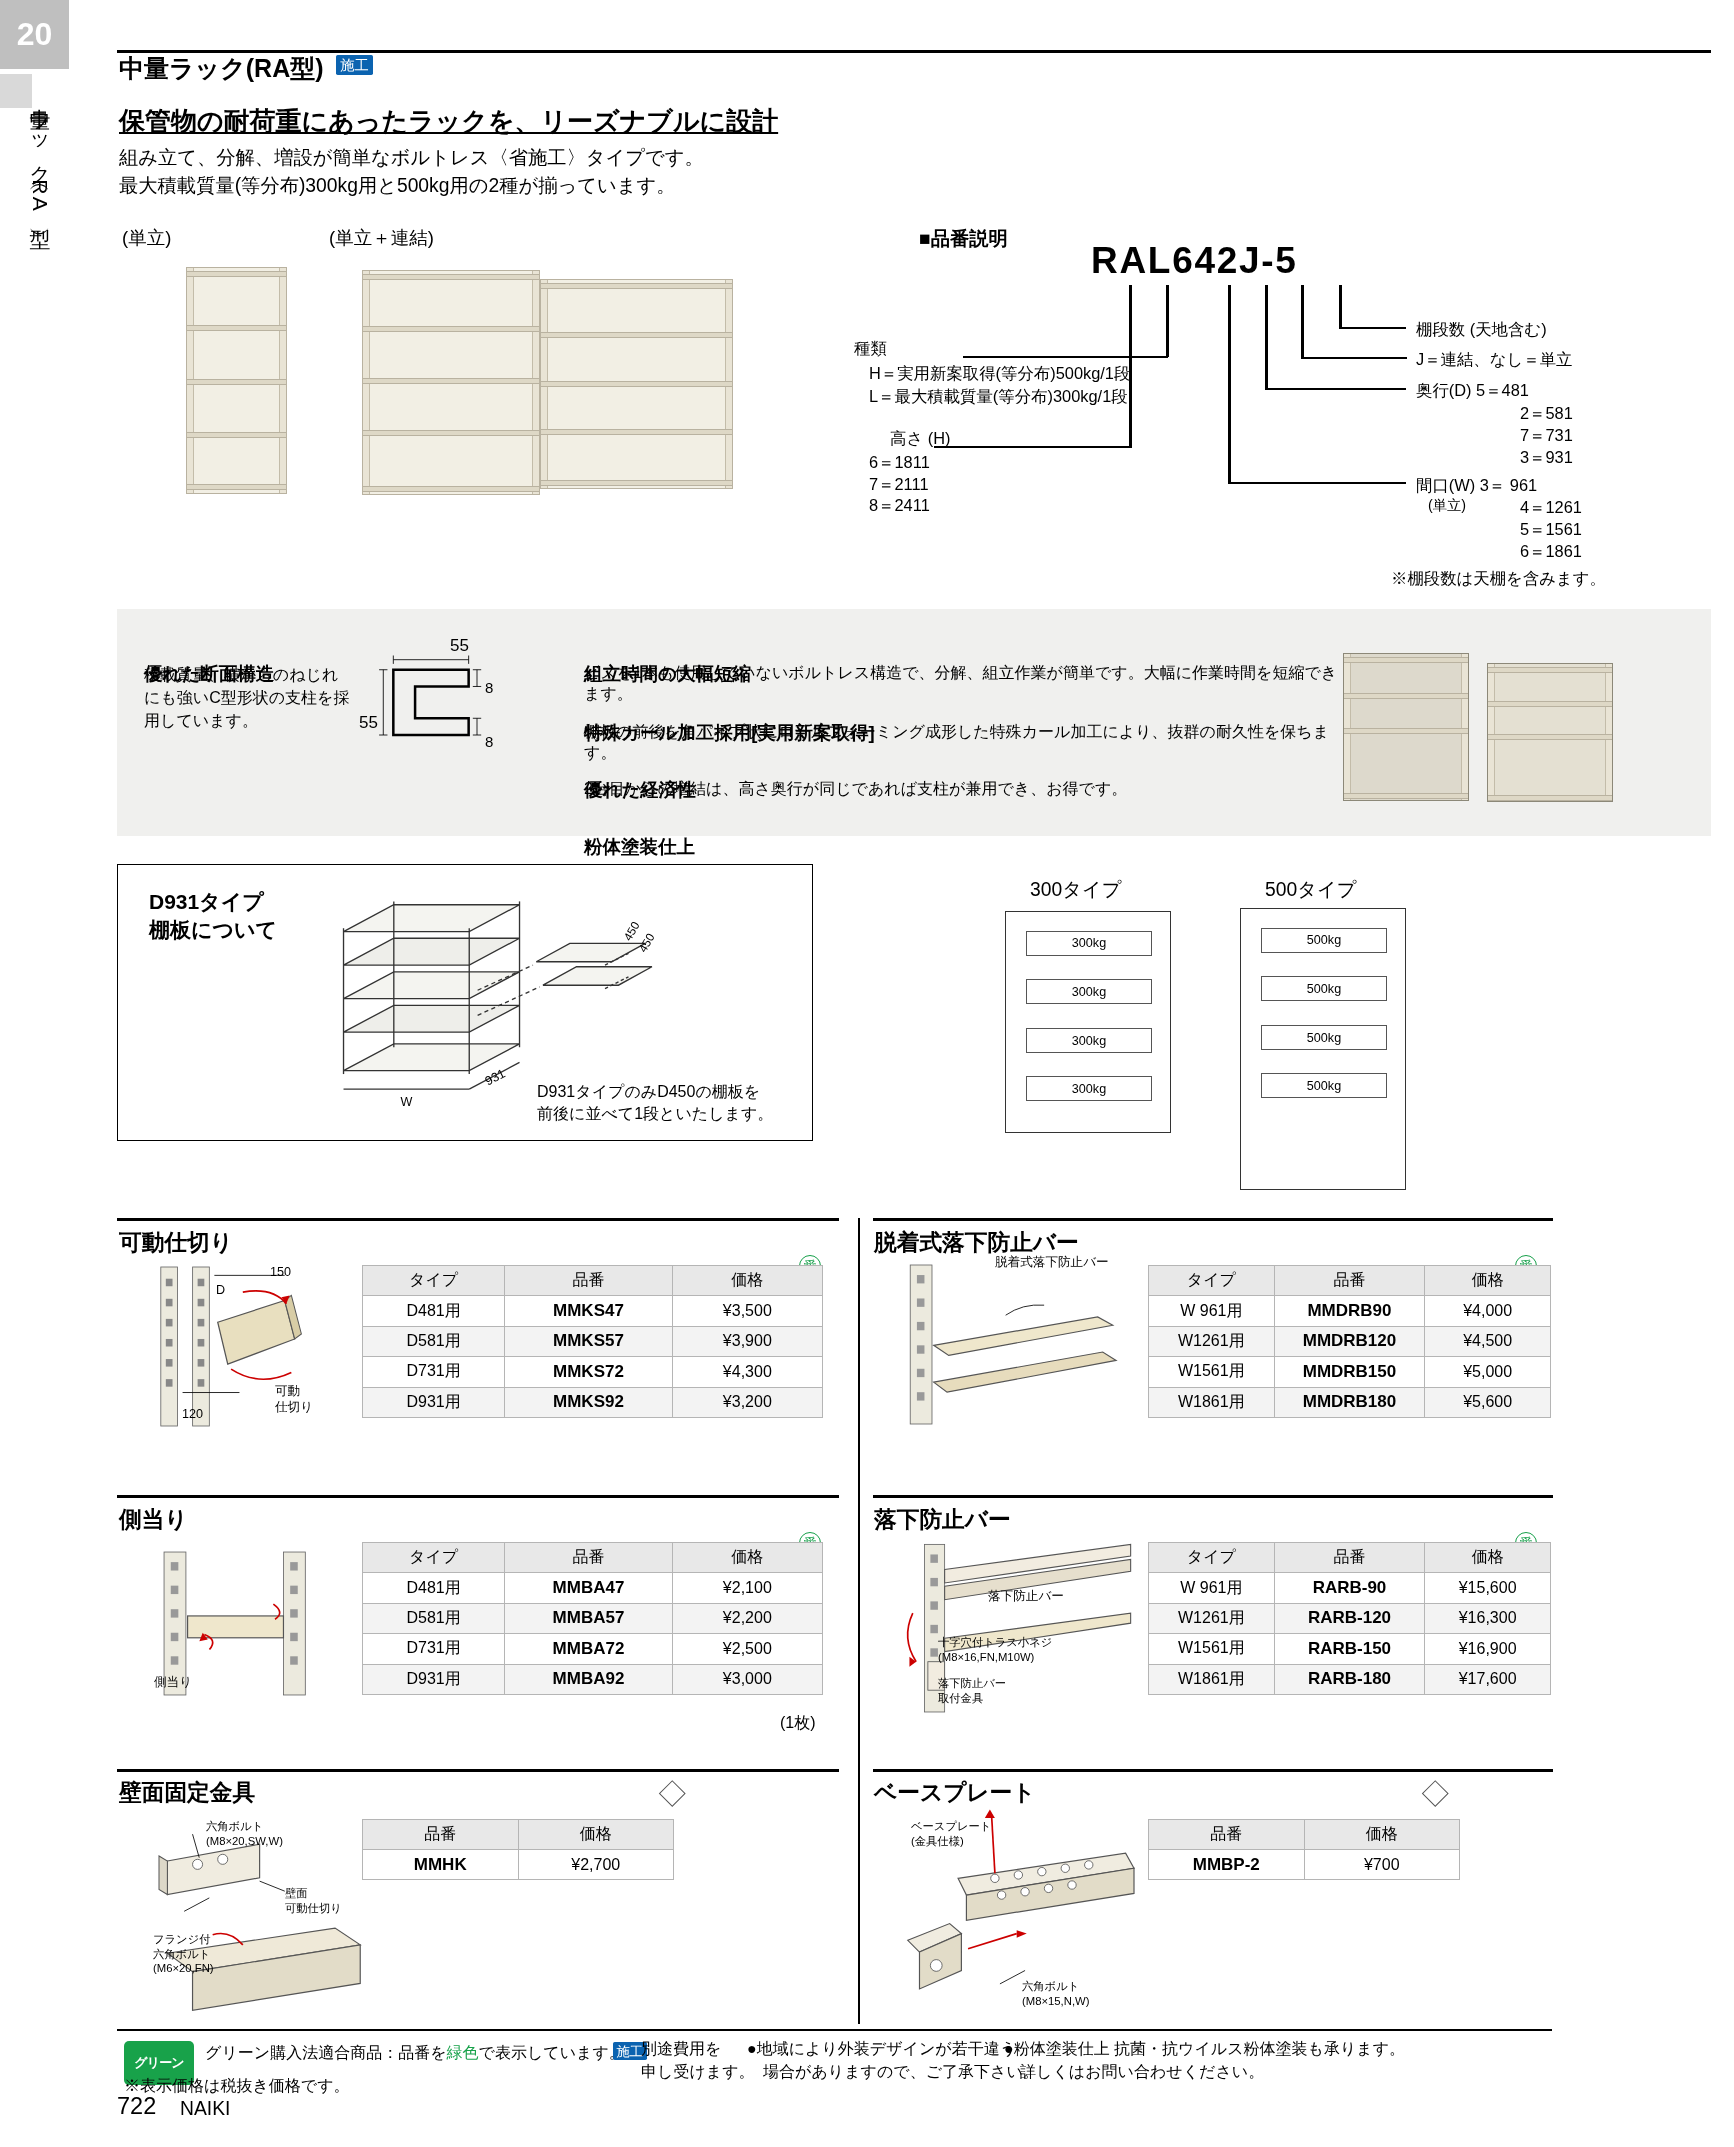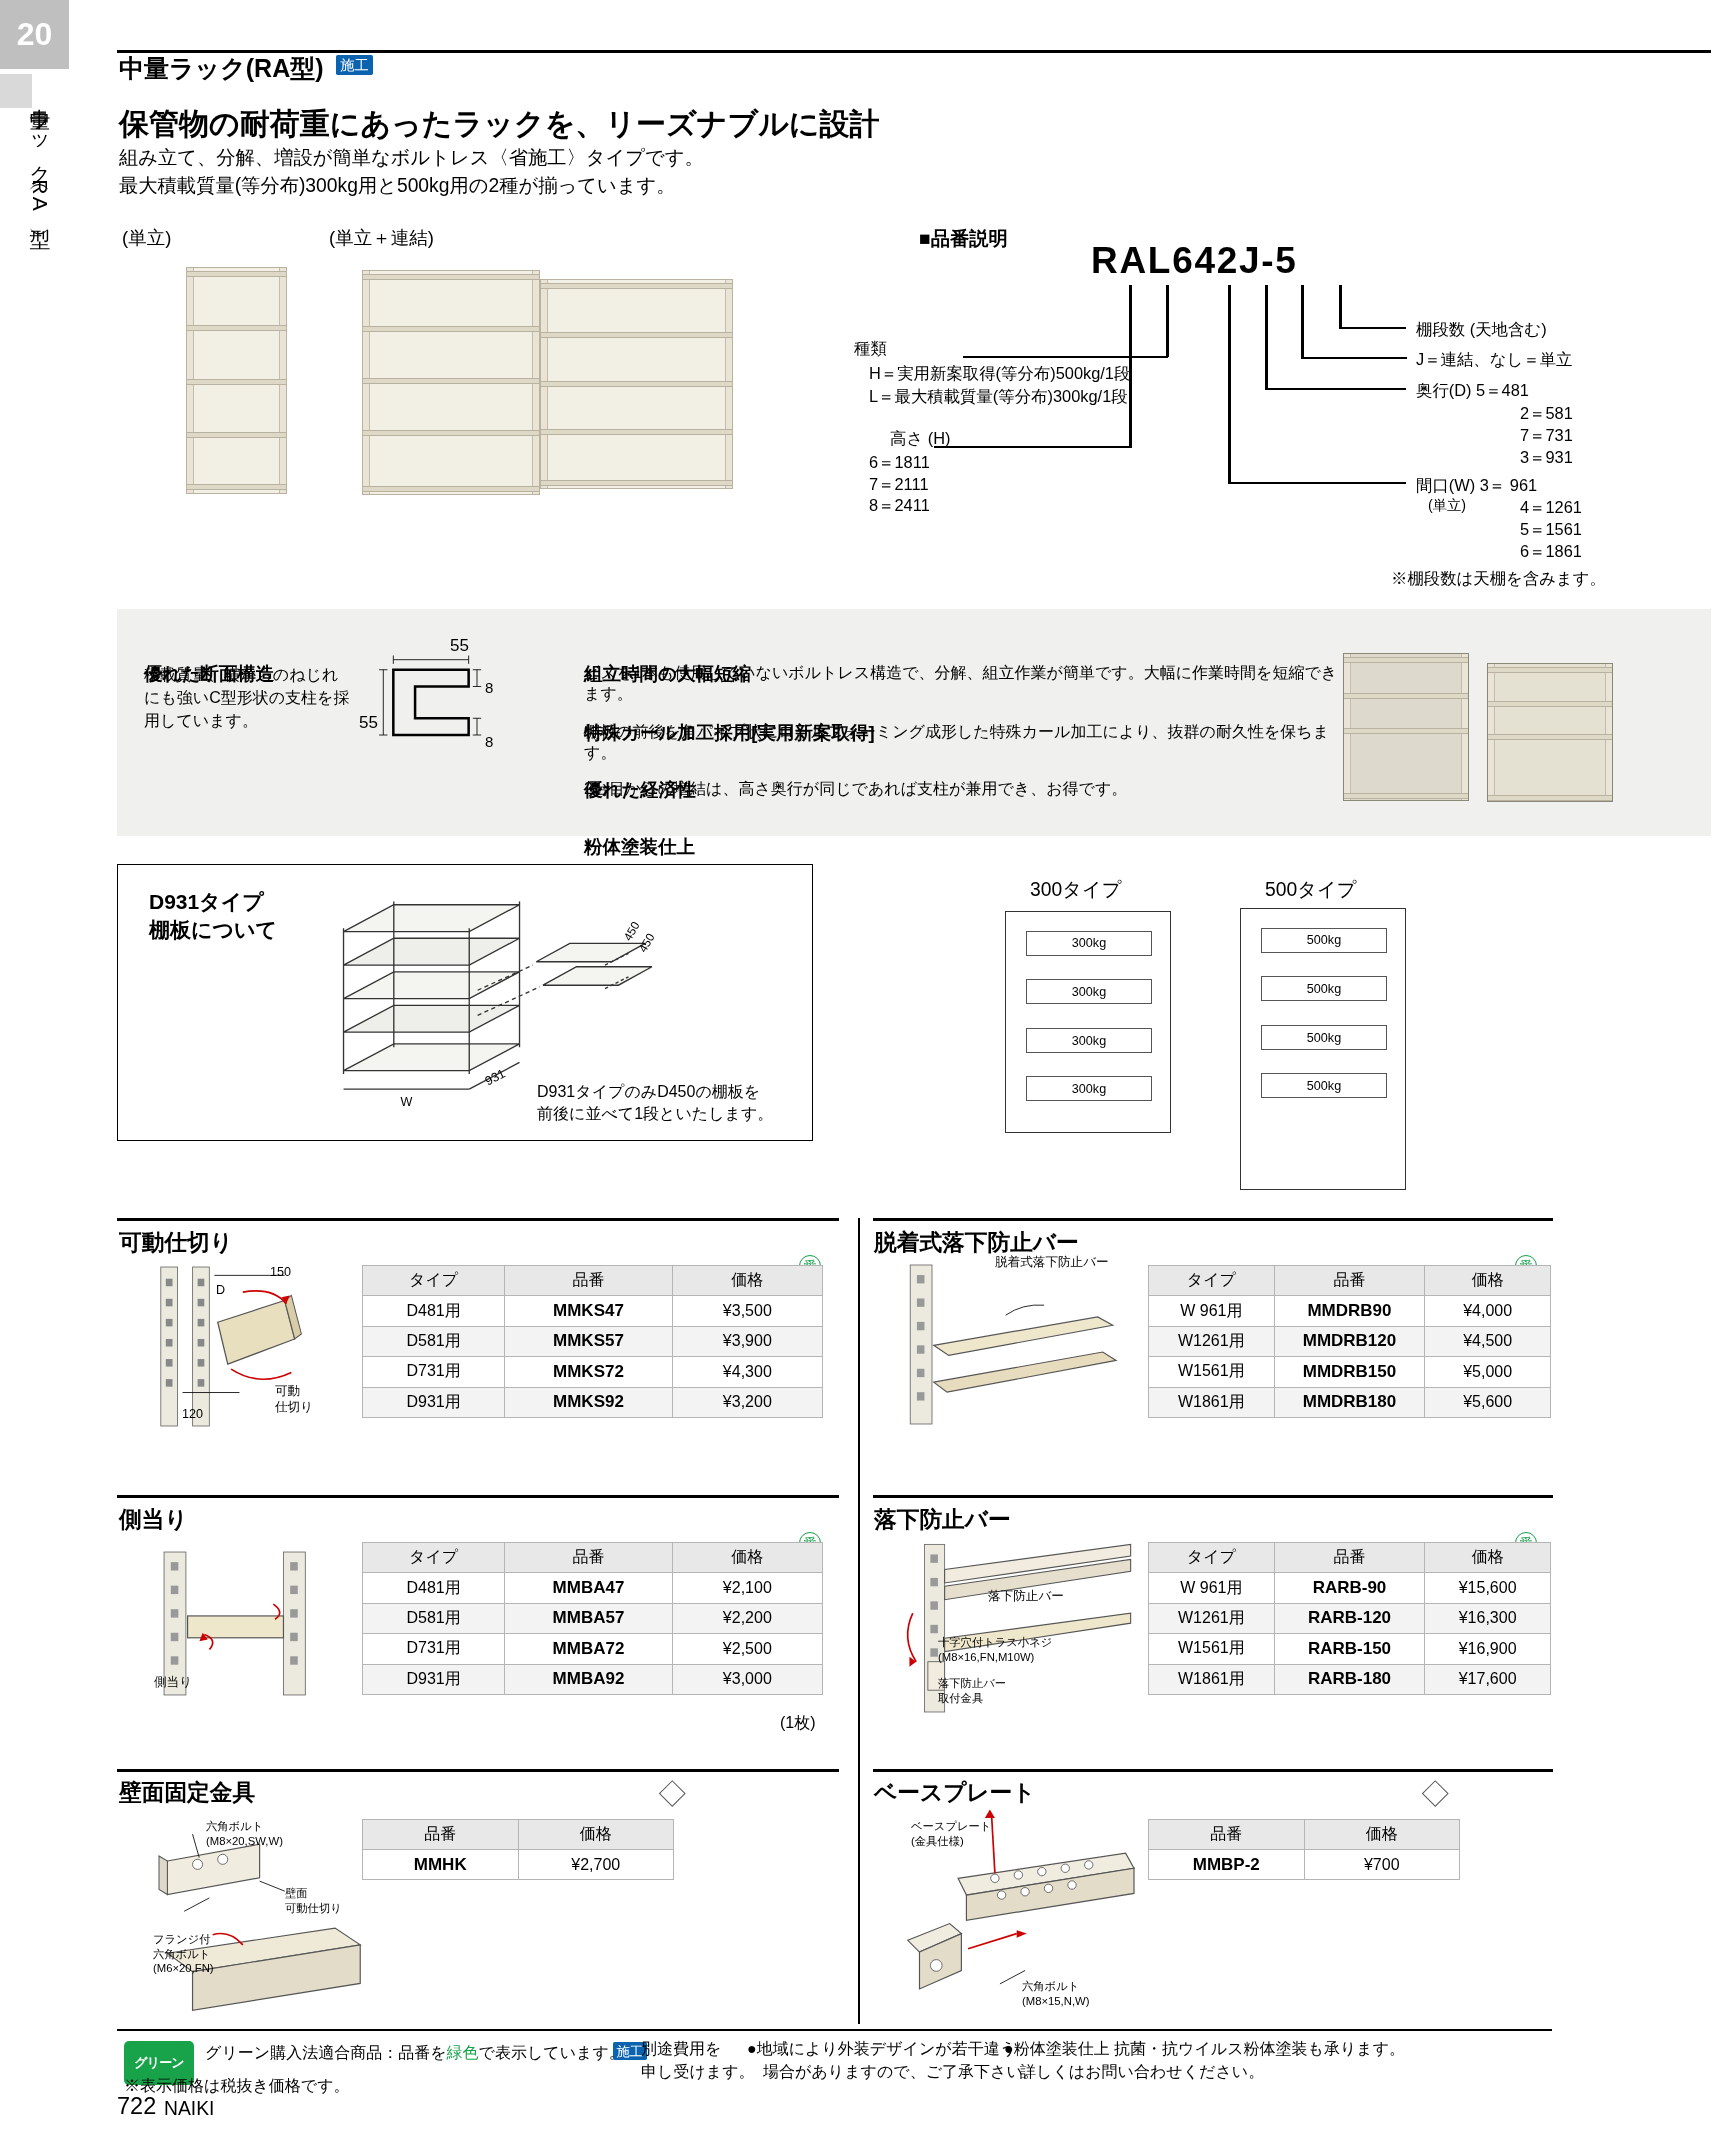--- a/index.html
+++ b/index.html
@@ -32,21 +32,21 @@
   .hdr-rule { position:absolute; left:117px; top:50px; width:1594px; height:2.5px; background:#000; }
   .hdr-title {
     position:absolute; left:119px; top:52px; font-size:25px; font-weight:bold;
   }
   .hdr-badge {
     position:absolute; left:336px; top:55px;
     background:#0b63b0; color:#fff; font-size:14.3px; padding:2.5px 4.2px 3.4px 4.2px; line-height:1;
     border-radius:1.7px;
   }
   .lead-title {
-    position:absolute; left:119px; top:104px; font-size:30px; font-weight:bold;
+    position:absolute; left:119px; top:104px; font-size:26px; font-weight:bold;text-decoration:underline;
   }
   .lead-l1 { position:absolute; left:119px; top:144px; font-size:19.3px; }
   .lead-l2 { position:absolute; left:119px; top:172px; font-size:19.3px; }
 
   
   .cap-tanritsu { position:absolute; left:122px; top:225px; font-size:18.5px; }
   .cap-renketsu { position:absolute; left:329px; top:225px; font-size:18.5px; }
 
   .rack {
     position:absolute; background:#f2efe4; border:1.7px solid #b9b2a0;
@@ -113,21 +113,21 @@
   .green-badge {
     position:absolute; left:124px; top:2041px; width:70px; height:44px; background:#18a24a;
     border-radius:5px; color:#fff; font-size:13px; font-weight:bold;
     display:flex; align-items:center; justify-content:center; letter-spacing:-0.8px;
   }
   .foot-t { position:absolute; font-size:16px; line-height:1.45;}
   .blue-badge {
     position:absolute; background:#0b63b0; color:#fff; font-size:13.4px; padding:2.5px 3.4px; line-height:1; border-radius:1.7px;
   }
   .pgfoot-num { position:absolute; left:117px; top:2093px; font-size:23.5px; }
-  .pgfoot-brand { position:absolute; left:164px; top:2098px; font-size:19.3px; }
+  .pgfoot-brand { position:absolute; left:180px; top:2098px; font-size:19.3px; }
 
   svg { display:block; overflow:visible; }
 </style>
 </head>
 <body>
 
 <div class="page">
 
   <div class="page-num-badge">20</div>
   <div class="side-tab-bar"></div>

